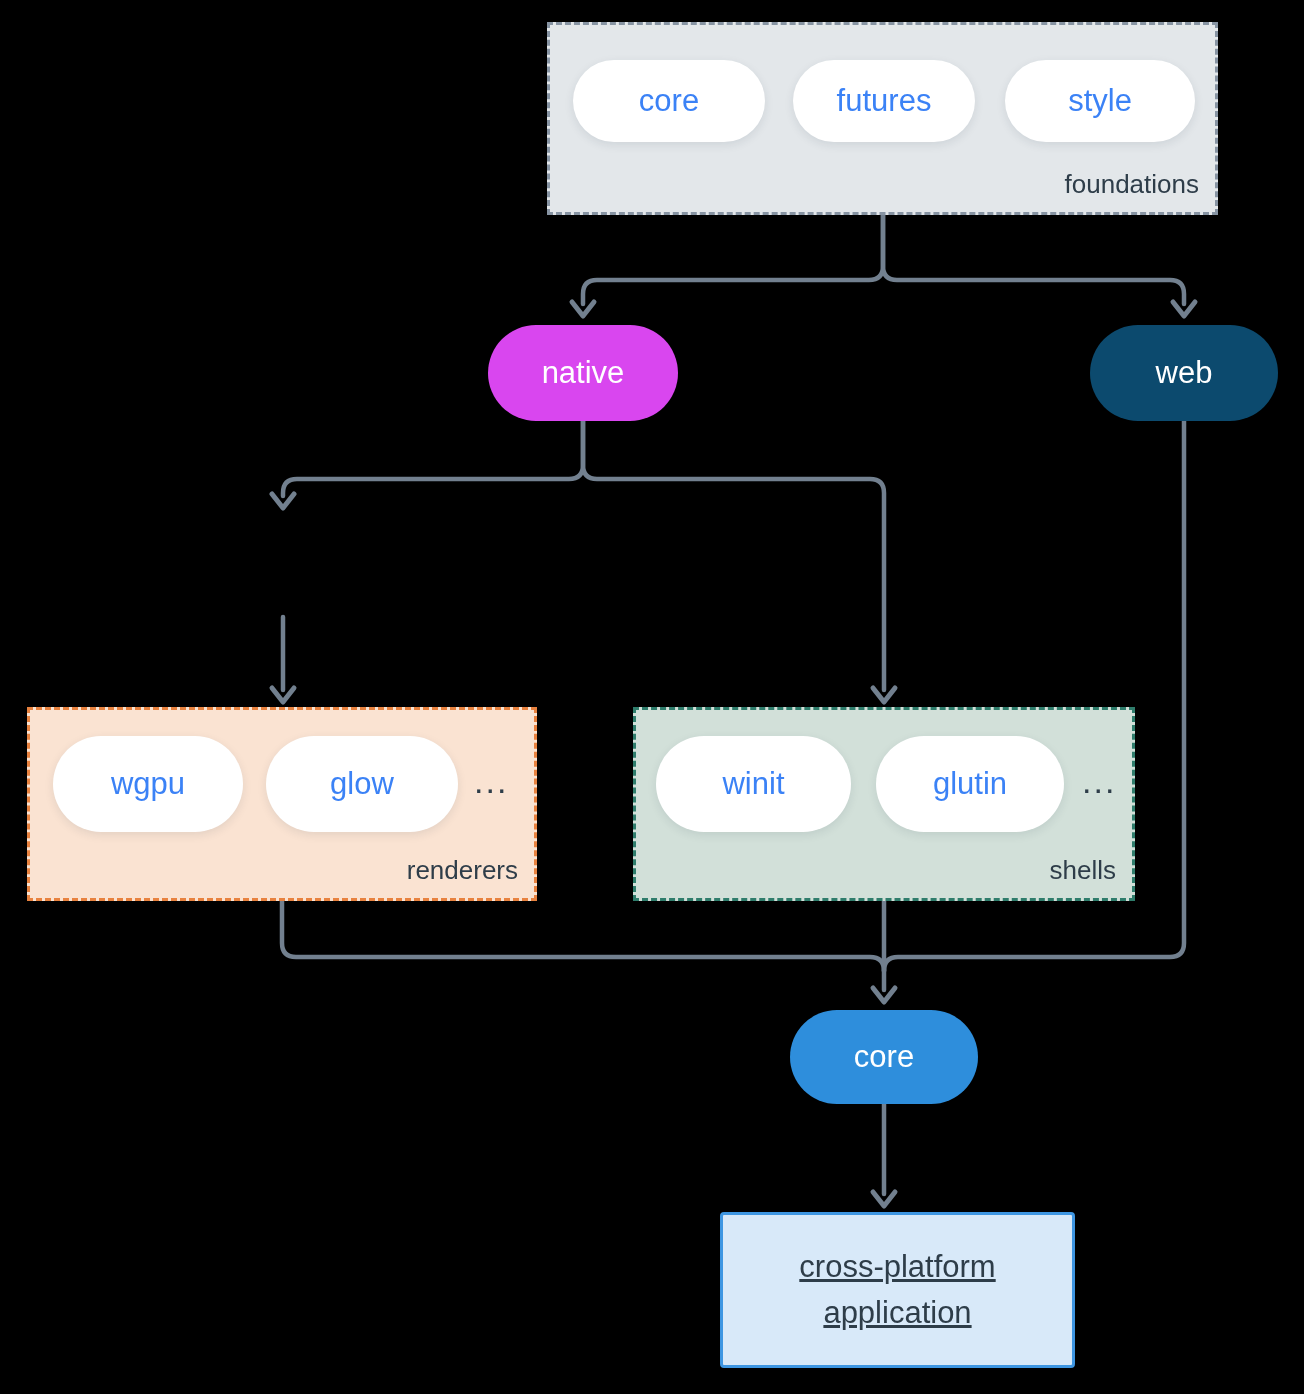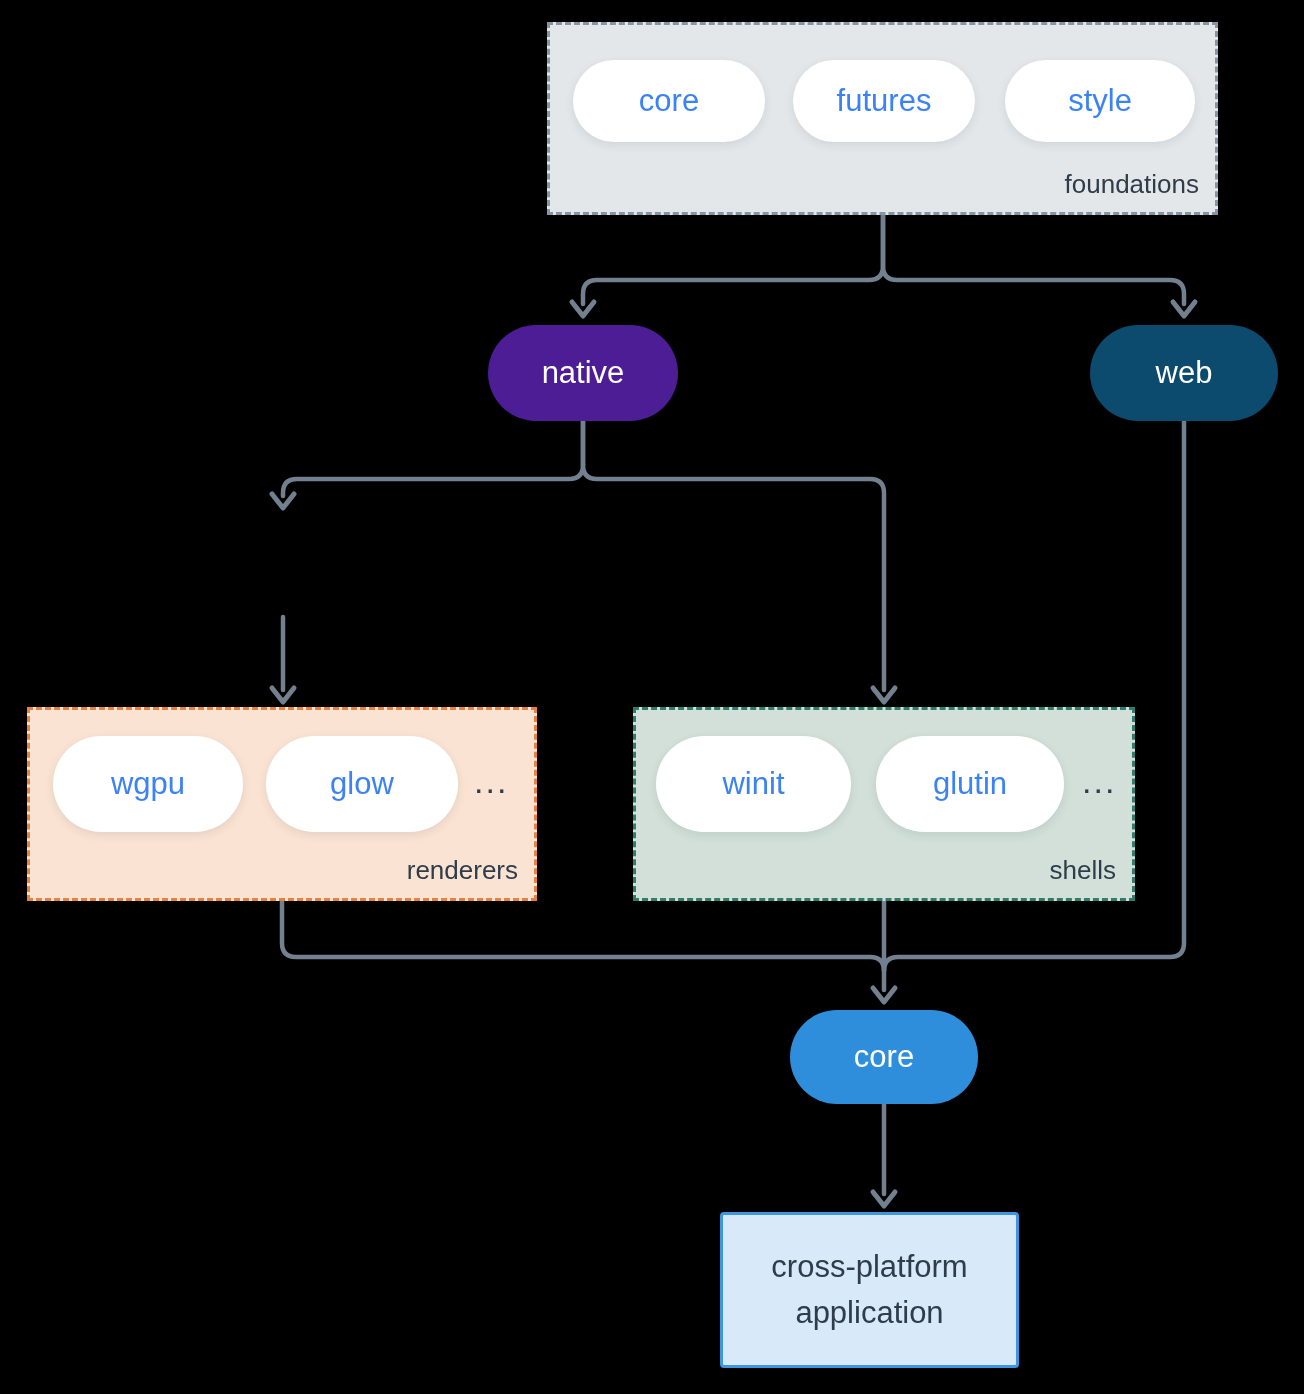--- a/index.html
+++ b/index.html
@@ -70,21 +70,21 @@
   
   #foundations {
     left: 547px; top: 22px; width: 671px; height: 193px;
     background: #E3E7EA;
     border: 3px dashed #8794A3;
   }
   #pill-core    { left: 23px;  top: 35px; width: 192px; height: 82px; }
   #pill-futures { left: 243px; top: 35px; width: 182px; height: 82px; }
   #pill-style   { left: 455px; top: 35px; width: 190px; height: 82px; }
   
-  #pill-native   { left: 488px;  top: 325px; width: 190px; height: 96px; background: #4c1d95; }
+  #pill-native   { left: 488px;  top: 325px; width: 190px; height: 96px; background: #d946ef; }
   #pill-web      { left: 1090px; top: 325px; width: 188px; height: 96px; background: #0c4a6e; }
   #pill-graphics { left: 188px;  top: 517px; width: 190px; height: 98px; background: #E6823E; }
   #pill-iced     { left: 790px;  top: 1010px; width: 188px; height: 94px; background: #2E8EDC; }
   
   #renderers {
     left: 27px; top: 707px; width: 510px; height: 194px;
     background: #FAE3D2;
     border: 3px dashed #E8823F;
   }
   #pill-wgpu { left: 23px;  top: 26px; width: 190px; height: 96px; }
@@ -95,33 +95,34 @@
     left: 633px; top: 707px; width: 502px; height: 194px;
     background: #D2E0D9;
     border: 3px dashed #2F7D6C;
   }
   #pill-winit  { left: 20px;  top: 26px; width: 195px; height: 96px; }
   #pill-glutin { left: 240px; top: 26px; width: 188px; height: 96px; }
   #shells .dots { left: 446px; top: 52px; }
   
   #app-box {
     position: absolute;
-    left: 720px; top: 1212px; width: 299px; height: 156px;
+    left: 720px; top: 1212px; width: 355px; height: 156px;
     box-sizing: border-box;
     background: #D8E9F9;
     border: 3px solid #3E96E2;
     border-radius: 4px;
     display: flex;
     align-items: center;
     justify-content: center;
     text-align: center;
     color: #2E3D49;
     font-size: 31px;
     line-height: 1.5;
     padding: 0 36px;
+    text-decoration: underline;
   }
 </style>
 </head>
 <body>
 
 <div id="canvas">
 
   <svg id="edges" viewBox="0 0 1304 1394" xmlns="http://www.w3.org/2000/svg">
     <path class="edge" d="M 883 215 V 266 Q 883 280 869 280 H 597 Q 583 280 583 294 V 304"></path>
     <path class="arrowhead" d="M 572 302 L 583 316 L 594 302"></path>

